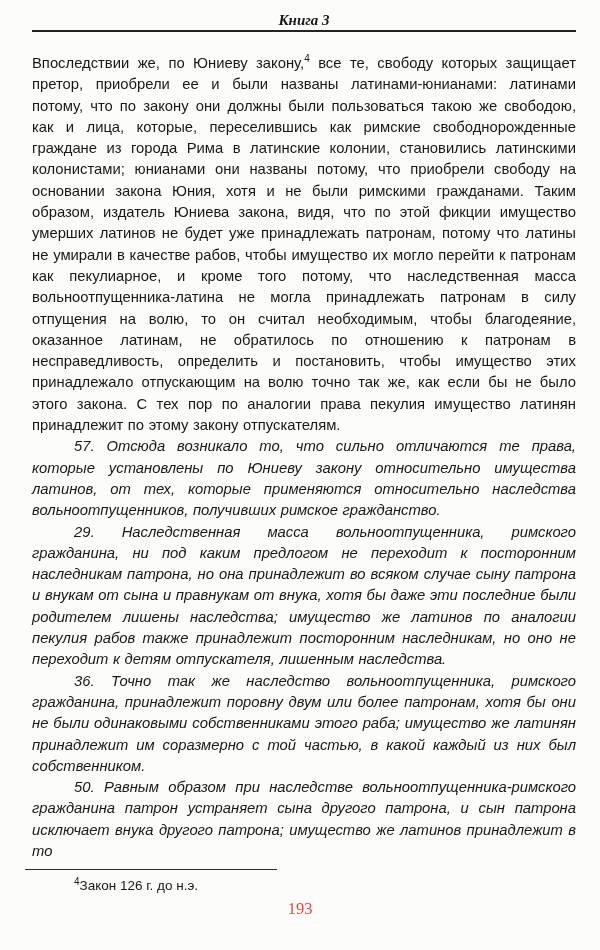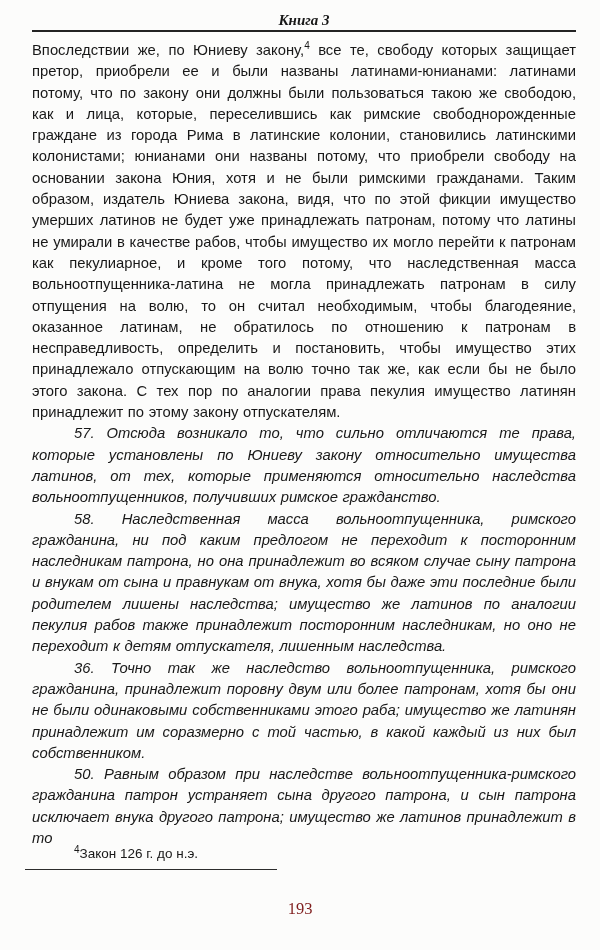--- a/index.html
+++ b/index.html
@@ -25,21 +25,21 @@
     font-family: "Liberation Serif", serif;
     font-size: 15px;
     font-weight: bold;
     font-style: italic;
     line-height: 17px;
     border-bottom: 2px solid #232323;
     padding-bottom: 1px;
   }
   
   .content {
-    margin-top: 8px;
+    margin-top: 21px;
   }
   .para {
     margin: 0;
     text-align: justify;
     font-size: 14.8px;
     line-height: 21.3px;
     word-spacing: 0.5px;
   }
   .para.numbered {
     text-indent: 42px;
@@ -55,59 +55,59 @@
     position: absolute;
     left: 25px;
     top: 869px;
     width: 252px;
     height: 0;
     border-top: 1.5px solid #2c2c2c;
   }
   .footnote {
     position: absolute;
     left: 74px;
-    top: 845px;
+    top: 877px;
     font-size: 13.5px;
     line-height: 18px;
   }
   .footnote .fn-marker {
     font-size: 10px;
     line-height: 0;
     vertical-align: super;
   }
   
   .page-number {
     position: absolute;
     left: 0;
     top: 899px;
     width: 100%;
     text-align: center;
     font-family: "Liberation Serif", serif;
     font-size: 16.5px;
-    color: #7f1d1d;
+    color: #ef4444;
   }
 </style>
 </head>
 <body>
 
 <div class="page">
 
   <div class="running-head">
     <span>Книга 3</span>
   </div>
 
   <div class="content">
 
     <p class="para"><span>Впоследствии же, по Юниеву закону,</span><sup class="fn-ref">4</sup>
       <span>все те, свободу которых защищает претор, приобрели ее и были названы латинами-юнианами: латинами потому, что по закону они должны были пользоваться такою же свободою, как и лица, которые, переселившись как римские свободнорожденные граждане из города Рима в латинские колонии, становились латинскими колонистами; юнианами они названы потому, что приобрели свободу на основании закона Юния, хотя и не были римскими гражданами. Таким образом, издатель Юниева закона, видя, что по этой фикции имущество умерших латинов не будет уже принадлежать патронам, потому что латины не умирали в качестве рабов, чтобы имущество их могло перейти к патронам как пекулиарное, и кроме того потому, что наследственная масса вольноотпущенника-латина не могла принадлежать патронам в силу отпущения на волю, то он считал необходимым, чтобы благодеяние, оказанное латинам, не обратилось по отношению к патронам в несправедливость, определить и постановить, чтобы имущество этих принадлежало отпускающим на волю точно так же, как если бы не было этого закона. С тех пор по аналогии права пекулия имущество латинян принадлежит по этому закону отпускателям.</span></p>
 
     <p class="para numbered"><span>57.</span>
       <span>Отсюда возникало то, что сильно отличаются те права, которые установлены по Юниеву закону относительно имущества латинов, от тех, которые применяются относительно наследства вольноотпущенников, получивших римское гражданство.</span></p>
 
-    <p class="para numbered"><span>58.</span>
+    <p class="para numbered"><span>29.</span>
       <span>Наследственная масса вольноотпущенника, римского гражданина, ни под каким предлогом не переходит к посторонним наследникам патрона, но она принадлежит во всяком случае сыну патрона и внукам от сына и правнукам от внука, хотя бы даже эти последние были родителем лишены наследства; имущество же латинов по аналогии пекулия рабов также принадлежит посторонним наследникам, но оно не переходит к детям отпускателя, лишенным наследства.</span></p>
 
     <p class="para numbered"><span>36.</span>
       <span>Точно так же наследство вольноотпущенника, римского гражданина, принадлежит поровну двум или более патронам, хотя бы они не были одинаковыми собственниками этого раба; имущество же латинян принадлежит им соразмерно с той частью, в какой каждый из них был собственником.</span></p>
 
     <p class="para numbered"><span>50.</span>
       <span>Равным образом при наследстве вольноотпущенника-римского гражданина патрон устраняет сына другого патрона, и сын патрона исключает внука другого патрона; имущество же латинов принадлежит в то</span></p>
 
   </div>
 

